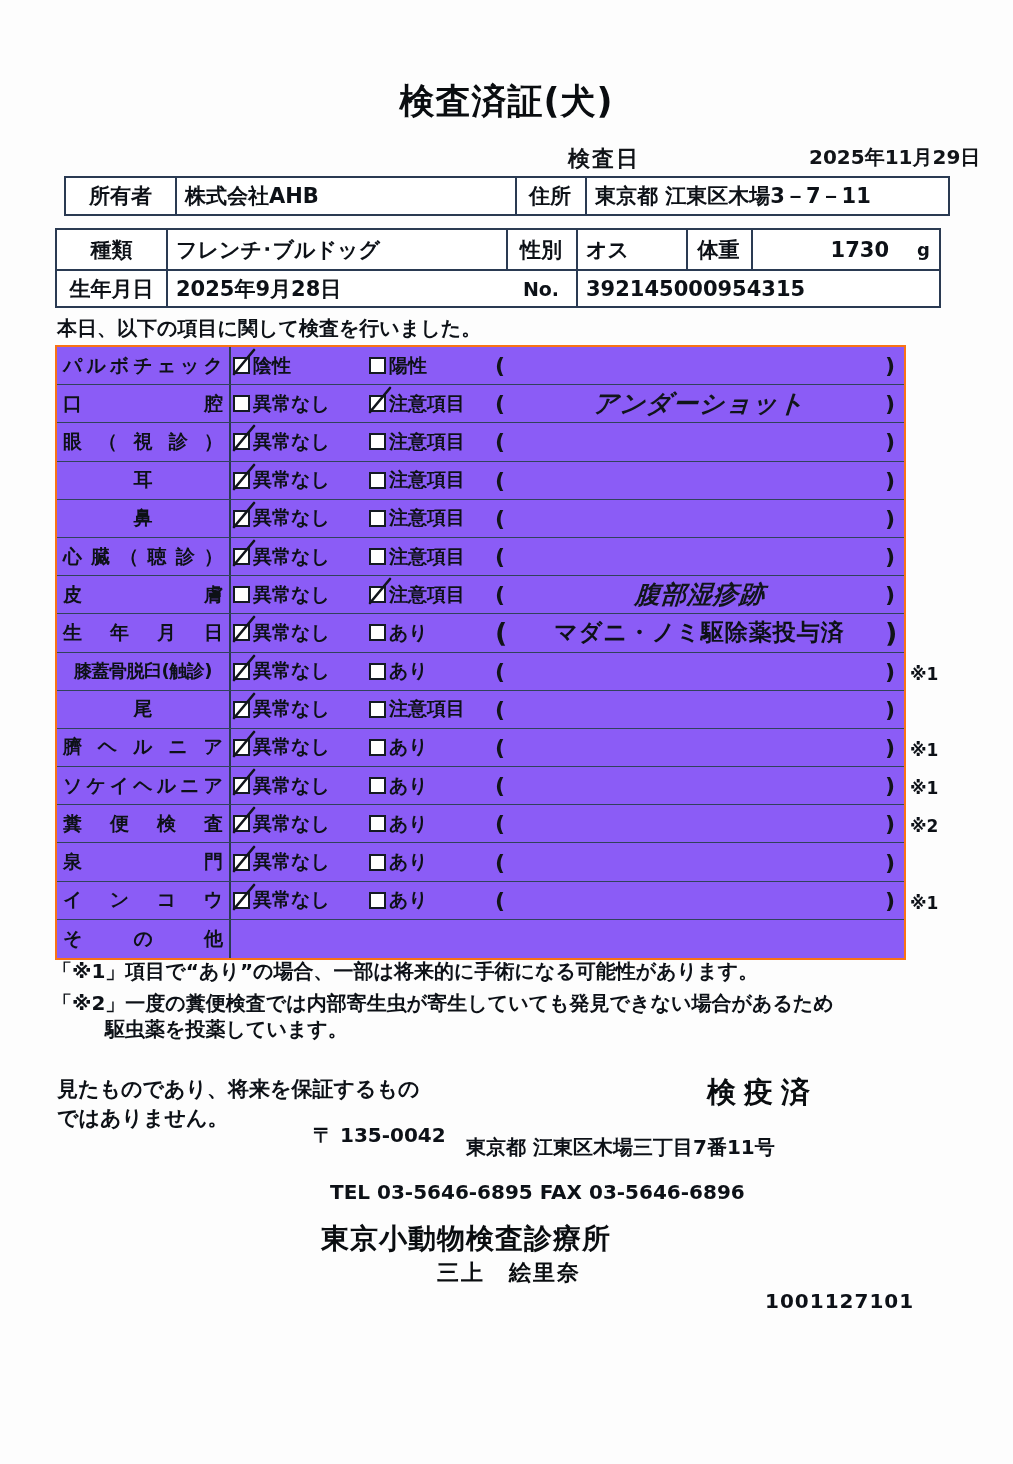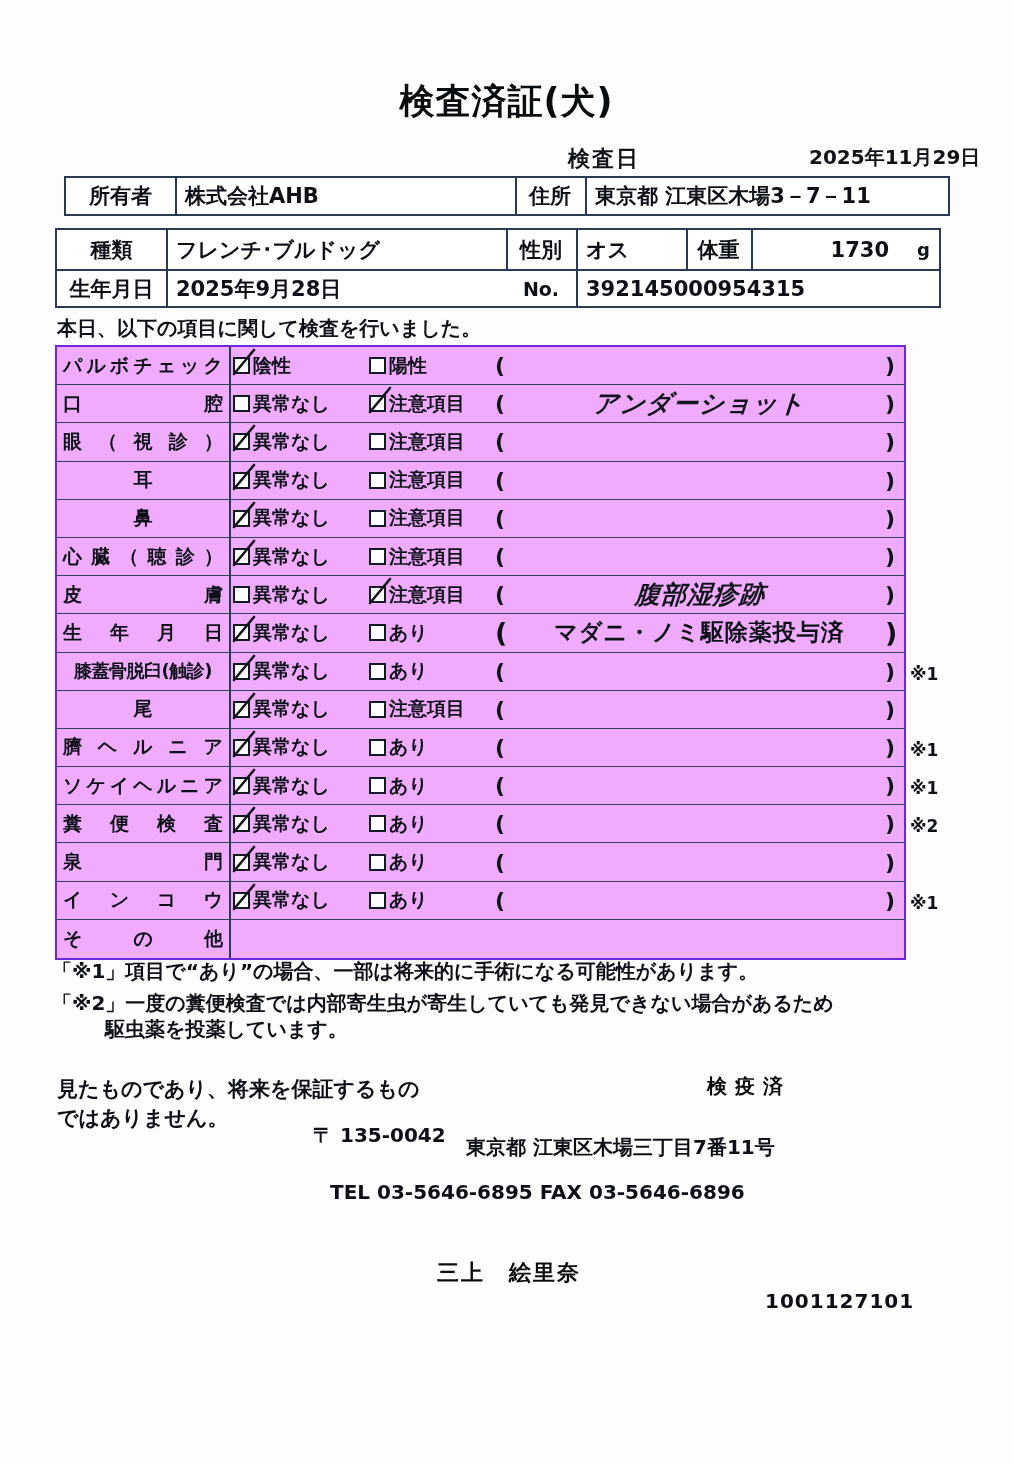--- a/index.html
+++ b/index.html
@@ -24,21 +24,21 @@
   
   .box{position:absolute;border:2px solid #2a3a52;box-sizing:border-box;background:#fff;}
   .cell{position:absolute;box-sizing:border-box;display:flex;align-items:center;font-size:21px;font-weight:700;color:#0d1117;}
   .cell.c{justify-content:center;}
   .cell.l{justify-content:flex-start;padding-left:10px;}
   .cell.r{justify-content:flex-end;padding-right:12px;}
   .vline{position:absolute;width:2px;background:#2a3a52;}
   .hline{position:absolute;height:2px;background:#2a3a52;}
   .note-line{position:absolute;font-size:20px;font-weight:700;color:#0d1117;}
   
-  .clist{position:absolute;left:55px;top:345px;width:851px;border:2px solid #6d28d9;box-sizing:border-box;background:#f0abfc;}
+  .clist{position:absolute;left:55px;top:345px;width:851px;border:2px solid #f97316;box-sizing:border-box;background:#8b5cf6;}
   .row{position:relative;height:38.2px;box-sizing:border-box;border-bottom:1.6px solid #31425c;}
   .row:last-child{border-bottom:none;}
   .rlabel{position:absolute;left:0;top:0;width:172px;height:100%;
     display:flex;align-items:center;box-sizing:border-box;
     font-size:19px;font-weight:700;color:#0d1117;}
   .rlabel span{display:block;width:100%;padding:0 6px;box-sizing:border-box;}
   .lab-justify{text-align:justify;text-align-last:justify;}
   .lab-center{text-align:center;}
   .lab-tight{text-align:center;letter-spacing:-0.5px;font-size:18px;}
   .rsep{position:absolute;left:172px;top:0;width:2px;height:100%;background:#2a3a52;}
@@ -52,21 +52,21 @@
   .paren-l{position:absolute;left:438px;top:0;height:100%;display:flex;align-items:center;font-size:22px;font-weight:700;}
   .paren-r{position:absolute;left:828px;top:0;height:100%;display:flex;align-items:center;font-size:22px;font-weight:700;}
   .noteval{position:absolute;left:460px;top:0;width:365px;height:100%;display:flex;align-items:center;justify-content:center;}
   .hand{font-family:"DejaVu Sans","Liberation Sans",sans-serif;font-size:25px;font-weight:700;
         font-style:italic;letter-spacing:1px;color:#11151b;transform:skewX(-4deg);}
   .printed{font-size:23px;font-weight:700;letter-spacing:1px;color:#0d1117;}
   .bigparen{font-size:27px;font-weight:700;}
   .aster{position:absolute;font-size:17px;font-weight:700;color:#0d1117;}
   
   .fn{position:absolute;font-size:20px;font-weight:700;color:#0d1117;white-space:nowrap;}
-  .stamp{position:absolute;font-size:20px;font-weight:700;letter-spacing:8px;color:#0a0d10;}
+  .stamp{position:absolute;font-size:29px;font-weight:700;letter-spacing:8px;color:#0a0d10;}
   .addr{position:absolute;font-size:20px;font-weight:700;color:#0d1117;white-space:nowrap;}
   .clinic{position:absolute;font-size:28px;font-weight:700;letter-spacing:1px;color:#0a0d10;white-space:nowrap;}
   .person{position:absolute;font-size:22px;font-weight:700;letter-spacing:2px;color:#0a0d10;white-space:nowrap;}
   .serial{position:absolute;font-size:20px;font-weight:700;letter-spacing:1px;color:#0d1117;}
 </style>
 </head>
 <body>
 
 <div class="page">
 
@@ -511,20 +511,21 @@
   <div class="fn" style="left:105px;top:1016px;">駆虫薬を投薬しています。</div>
 
   <div class="fn" style="left:57px;top:1075px;font-size:21px;">見たものであり、将来を保証するもの</div>
   <div class="fn" style="left:57px;top:1104px;font-size:21px;">ではありません。</div>
 
   <div class="stamp" style="left:707px;top:1073px;">検疫済</div>
 
   <div class="addr" style="left:313px;top:1122px;">〒 135-0042</div>
   <div class="addr" style="left:466px;top:1122px;margin-top:12px;">東京都 江東区木場三丁目7番11号</div>
   <div class="addr" style="left:330px;top:1168px;margin-top:12px;">TEL 03-5646-6895  FAX 03-5646-6896</div>
+  <div class="clinic" style="left:321px;top:1220px;">東京小動物検査診療所</div>
   <div class="person" style="left:437px;top:1258px;">三上　絵里奈</div>
   <div class="serial" style="left:765px;top:1289px;">1001127101</div>
 
 </div>
 
 <div class="aster" style="left: 910px; top: 663.6px;">※1</div>
 <div class="aster" style="left: 910px; top: 740px;">※1</div>
 <div class="aster" style="left: 910px; top: 778.2px;">※1</div>
 <div class="aster" style="left: 910px; top: 816.4px;">※2</div>
 <div class="aster" style="left: 910px; top: 892.8px;">※1</div>

